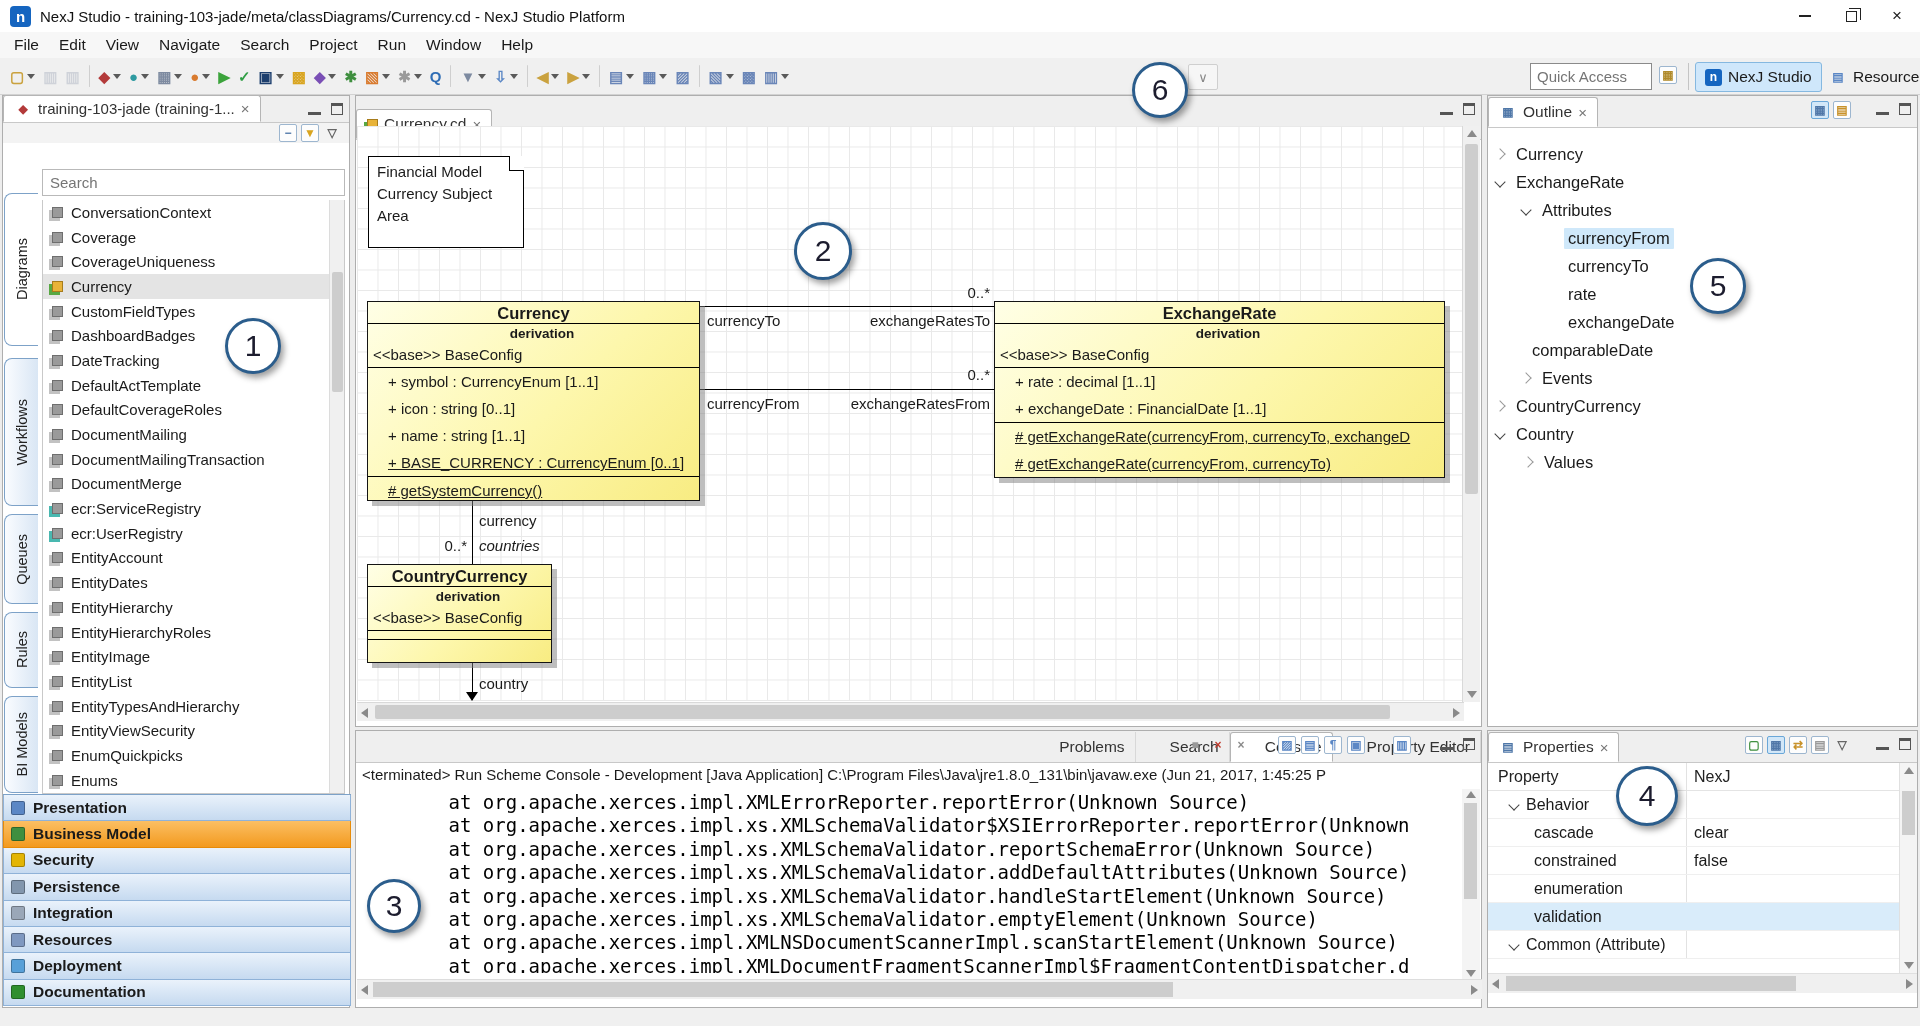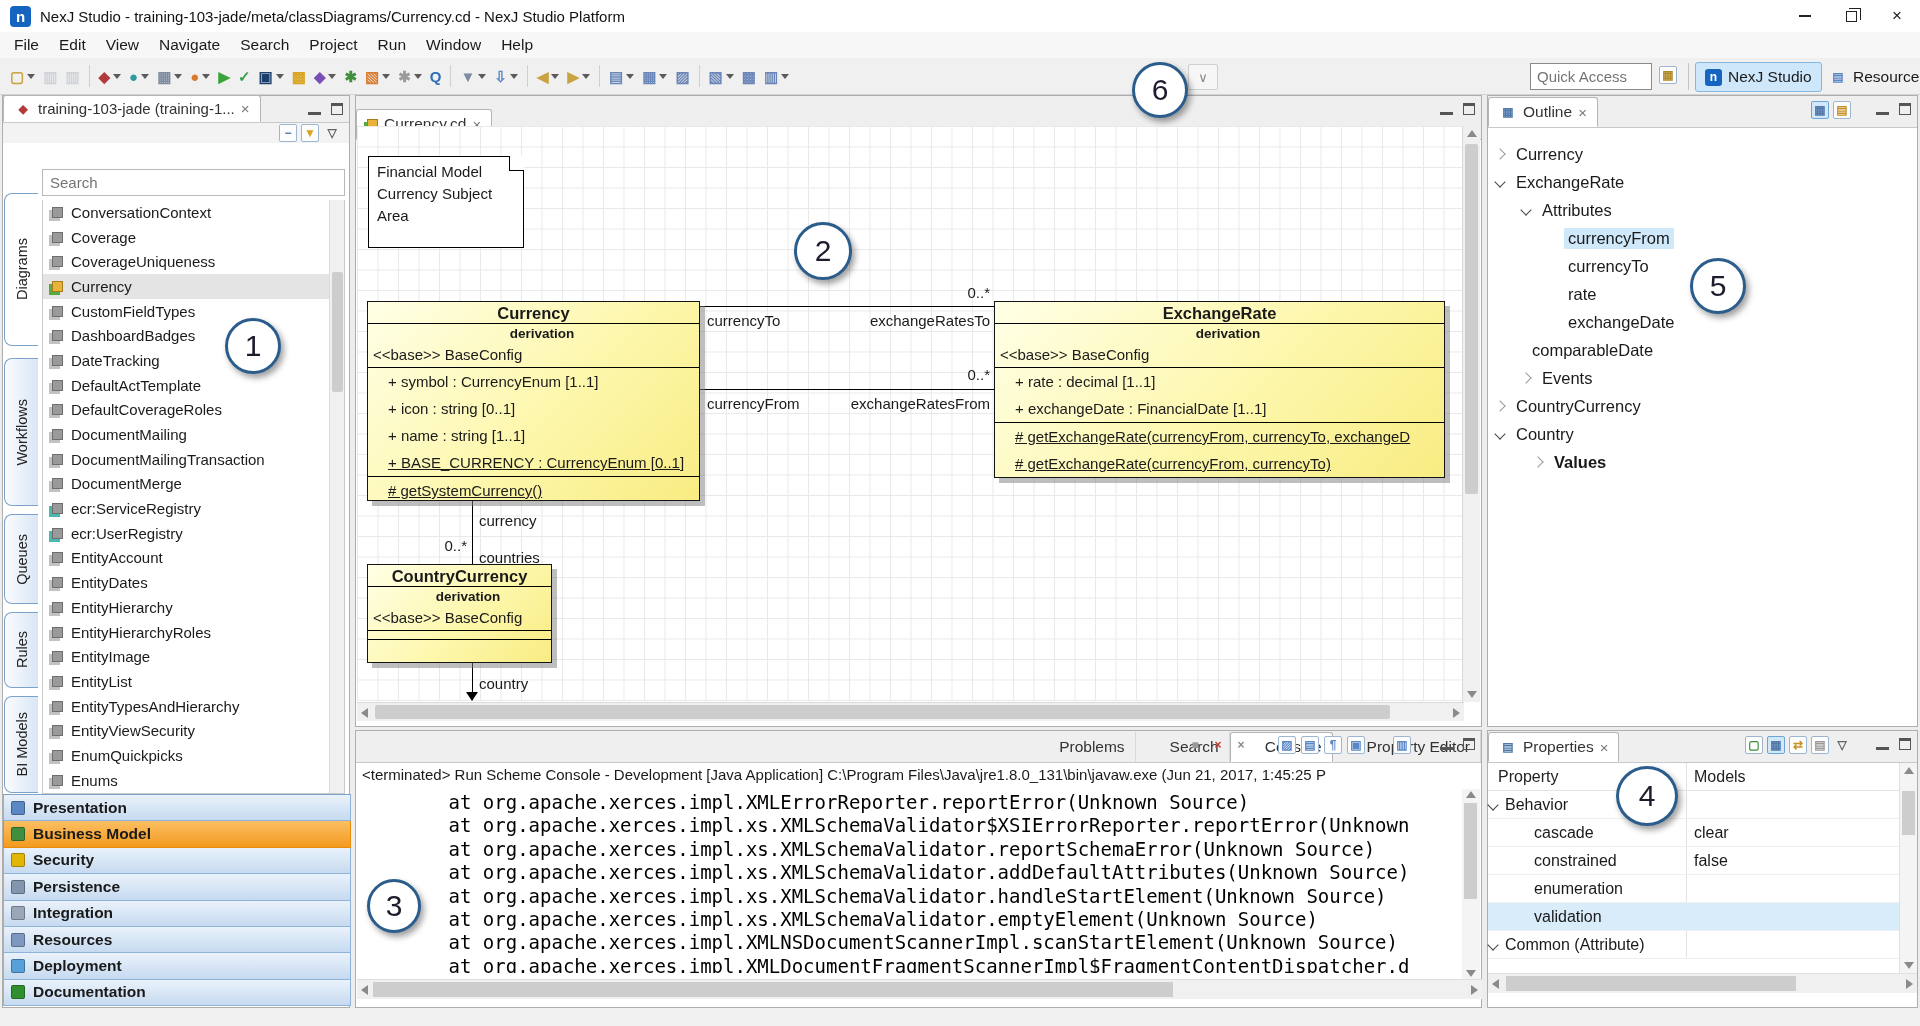--- a/index.html
+++ b/index.html
@@ -141,21 +141,21 @@
   .chev.leaf { visibility:hidden; }
 
   #props-panel { left:1487px; top:730px; width:431px; height:278px; }
   #props-panel .tabbar { height:32px; }
   .props-header { position:absolute; left:0; top:32px; right:18px; height:28px; display:flex; font-size:16px; color:#222; border-bottom:1px solid #e4e4e4; background:#fff; }
   .props-header .col-p { width:198px; padding-left:10px; line-height:28px; }
   .props-header .col-v { padding-left:8px; line-height:28px; }
   .props-rows { position:absolute; left:0; top:60px; right:18px; }
   .prop-row { height:28px; display:flex; align-items:center; font-size:16px; border-bottom:1px solid #efefef; position:relative; }
   .prop-row .p-label { width:198px; padding-left:46px; display:flex; align-items:center; gap:8px; }
-  .prop-row.sect .p-label { padding-left:1px; font-size:16px; }
+  .prop-row.sect .p-label { padding-left:22px; font-size:16px; }
   .prop-row .p-value { padding-left:8px; }
   .prop-row.sel { background:#d9ecfa; }
   .prop-row .chev { display:none; }
   .prop-row.sect .chev { display:block; }
   .props-coldiv { position:absolute; left:198px; top:32px; width:1px; height:196px; background:#e2e2e2; }
   .props-vscroll { position:absolute; right:0; top:32px; width:18px; height:210px; background:#f4f4f4; border-left:1px solid #e0e0e0; }
   .props-vscroll .thumb { position:absolute; left:2px; top:28px; width:13px; height:44px; background:#cdcdcd; }
   .props-hscroll { position:absolute; left:0; top:242px; right:0; height:20px; background:#f0f0f0; border-top:1px solid #e0e0e0; }
   .props-hscroll .thumb { position:absolute; left:18px; top:2px; width:290px; height:15px; background:#cdcdcd; }
 
@@ -618,21 +618,21 @@
     <div class="arrowhead"></div>
 
     <div class="dlabel lbl-right" style="left:583px;top:158px;width:50px;">0..*</div>
     <div class="dlabel" style="left:350px;top:186px;">currencyTo</div>
     <div class="dlabel lbl-right" style="left:480px;top:186px;width:153px;">exchangeRatesTo</div>
     <div class="dlabel lbl-right" style="left:583px;top:240px;width:50px;">0..*</div>
     <div class="dlabel" style="left:350px;top:269px;">currencyFrom</div>
     <div class="dlabel lbl-right" style="left:468px;top:269px;width:165px;">exchangeRatesFrom</div>
     <div class="dlabel" style="left:122px;top:386px;">currency</div>
     <div class="dlabel lbl-right" style="left:70px;top:411px;width:40px;">0..*</div>
-    <div class="dlabel" style="left:122px;top:423px;">countries</div>
+    <div class="dlabel" style="left:122px;top:411px;font-style:italic;">countries</div>
     <div class="dlabel" style="left:122px;top:549px;">country</div>
 
     <div id="cls-currency" class="clsbox">
       <div class="cls-title">Currency</div>
       <div class="cls-stereo">derivation</div>
       <div class="cls-base">&lt;&lt;base&gt;&gt; BaseConfig</div>
       <div class="cls-members">
 
       <div class="mrow">+ symbol : CurrencyEnum [1..1]</div>
           <div class="mrow">+ icon : string [0..1]</div>
@@ -819,21 +819,21 @@
       <div class="tree-row" style="padding-left: 8px;">
         <span class="chev right"></span>
         <span class="tree-label">CountryCurrency</span>
       </div>
 
       <div class="tree-row" style="padding-left: 8px;">
         <span class="chev down"></span>
         <span class="tree-label">Country</span>
       </div>
 
-      <div class="tree-row" style="padding-left: 46px; font-weight: bold;">
+      <div class="tree-row" style="padding-left: 36px;">
         <span class="chev right"></span>
         <span class="tree-label">Values</span>
       </div>
     </div>
 </div>
 
 <div id="props-panel" class="panel">
   <div class="tabbar">
     <span class="tab active">
       <span class="mini-ic" style="color:#4f77a8">▤</span>
@@ -848,21 +848,21 @@
         <span class="mini-ic boxed" style="color: rgb(154, 154, 154);">▤</span>
         <span class="mini-ic" style="color: rgb(102, 102, 102);">▽</span>
       </span>
     <span class="panel-btns">
       <span class="btn-min"></span>
       <span class="btn-max"></span>
     </span>
   </div>
   <div class="props-header">
     <span class="col-p">Property</span>
-    <span class="col-v">Models</span>
+    <span class="col-v">NexJ</span>
   </div>
   <div class="props-coldiv"></div>
   <div class="props-rows">
 
       <div class="prop-row sect">
         <span class="p-label">
           <span class="chev down"></span>
           <span>Behavior</span>
         </span>
         <span class="p-value"></span>

